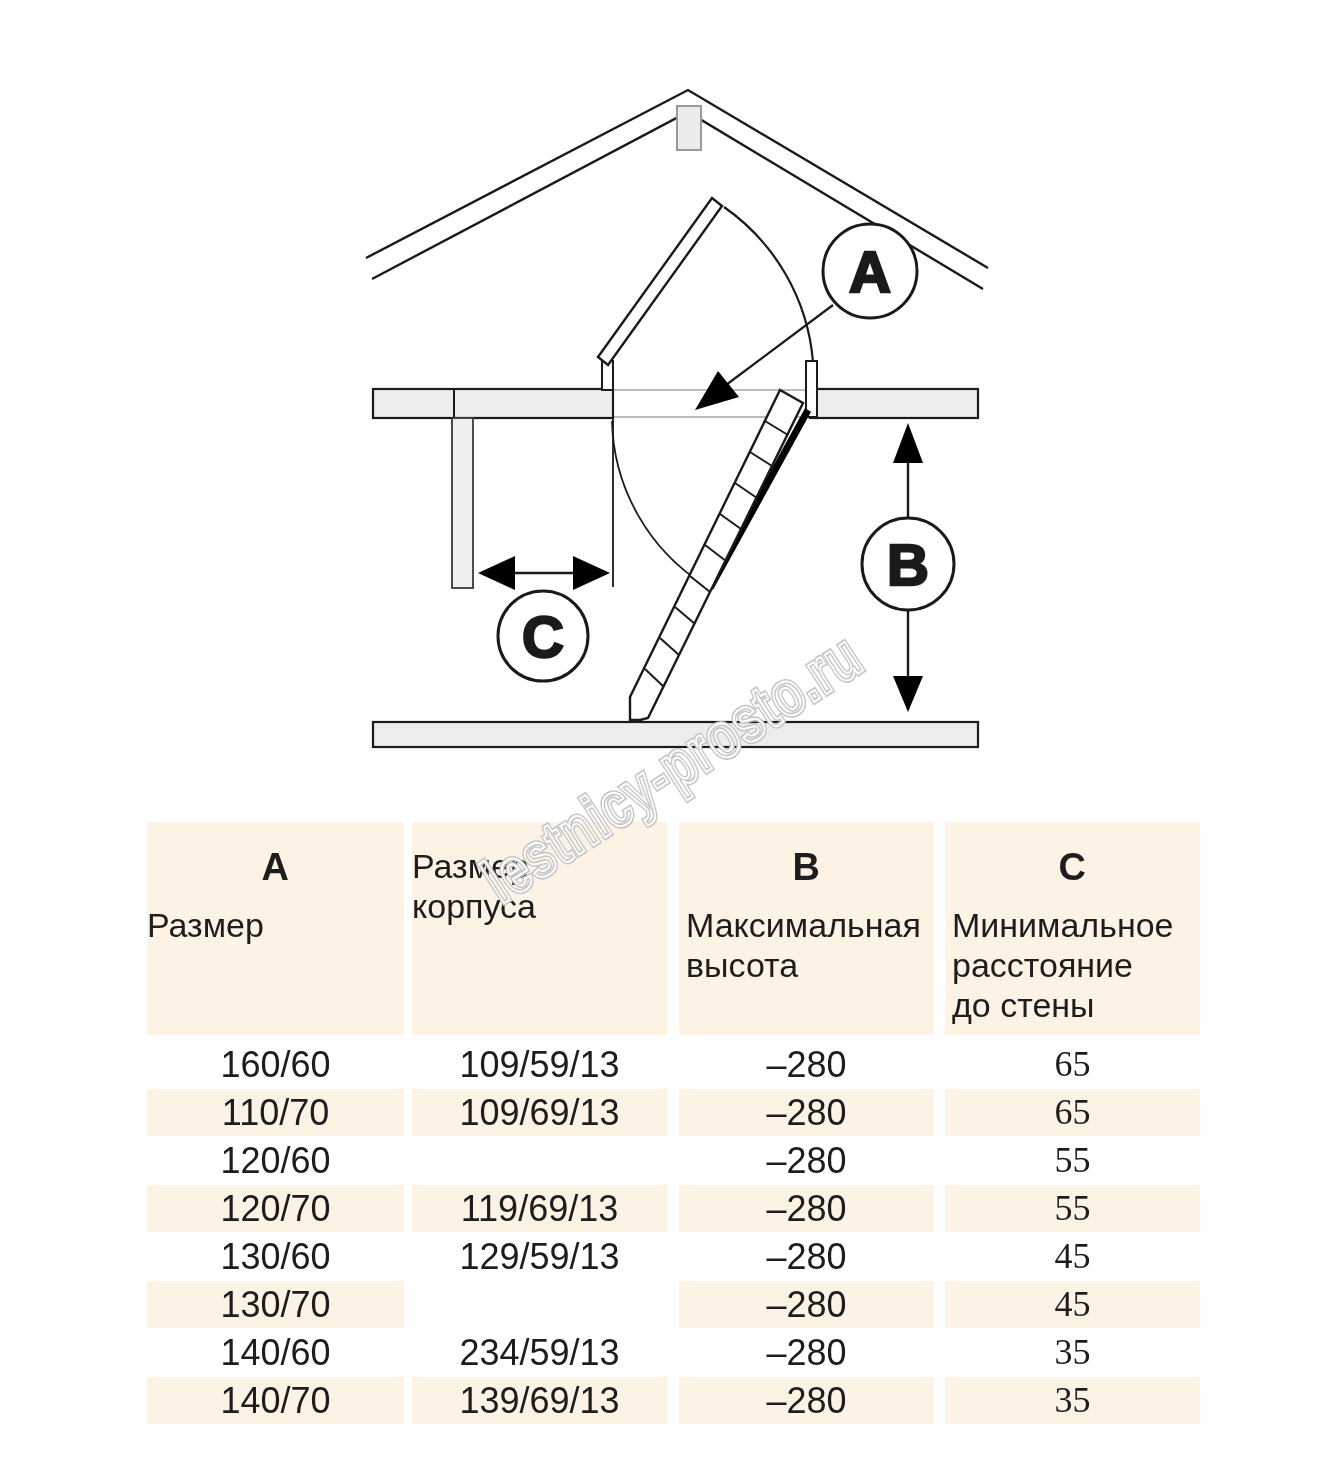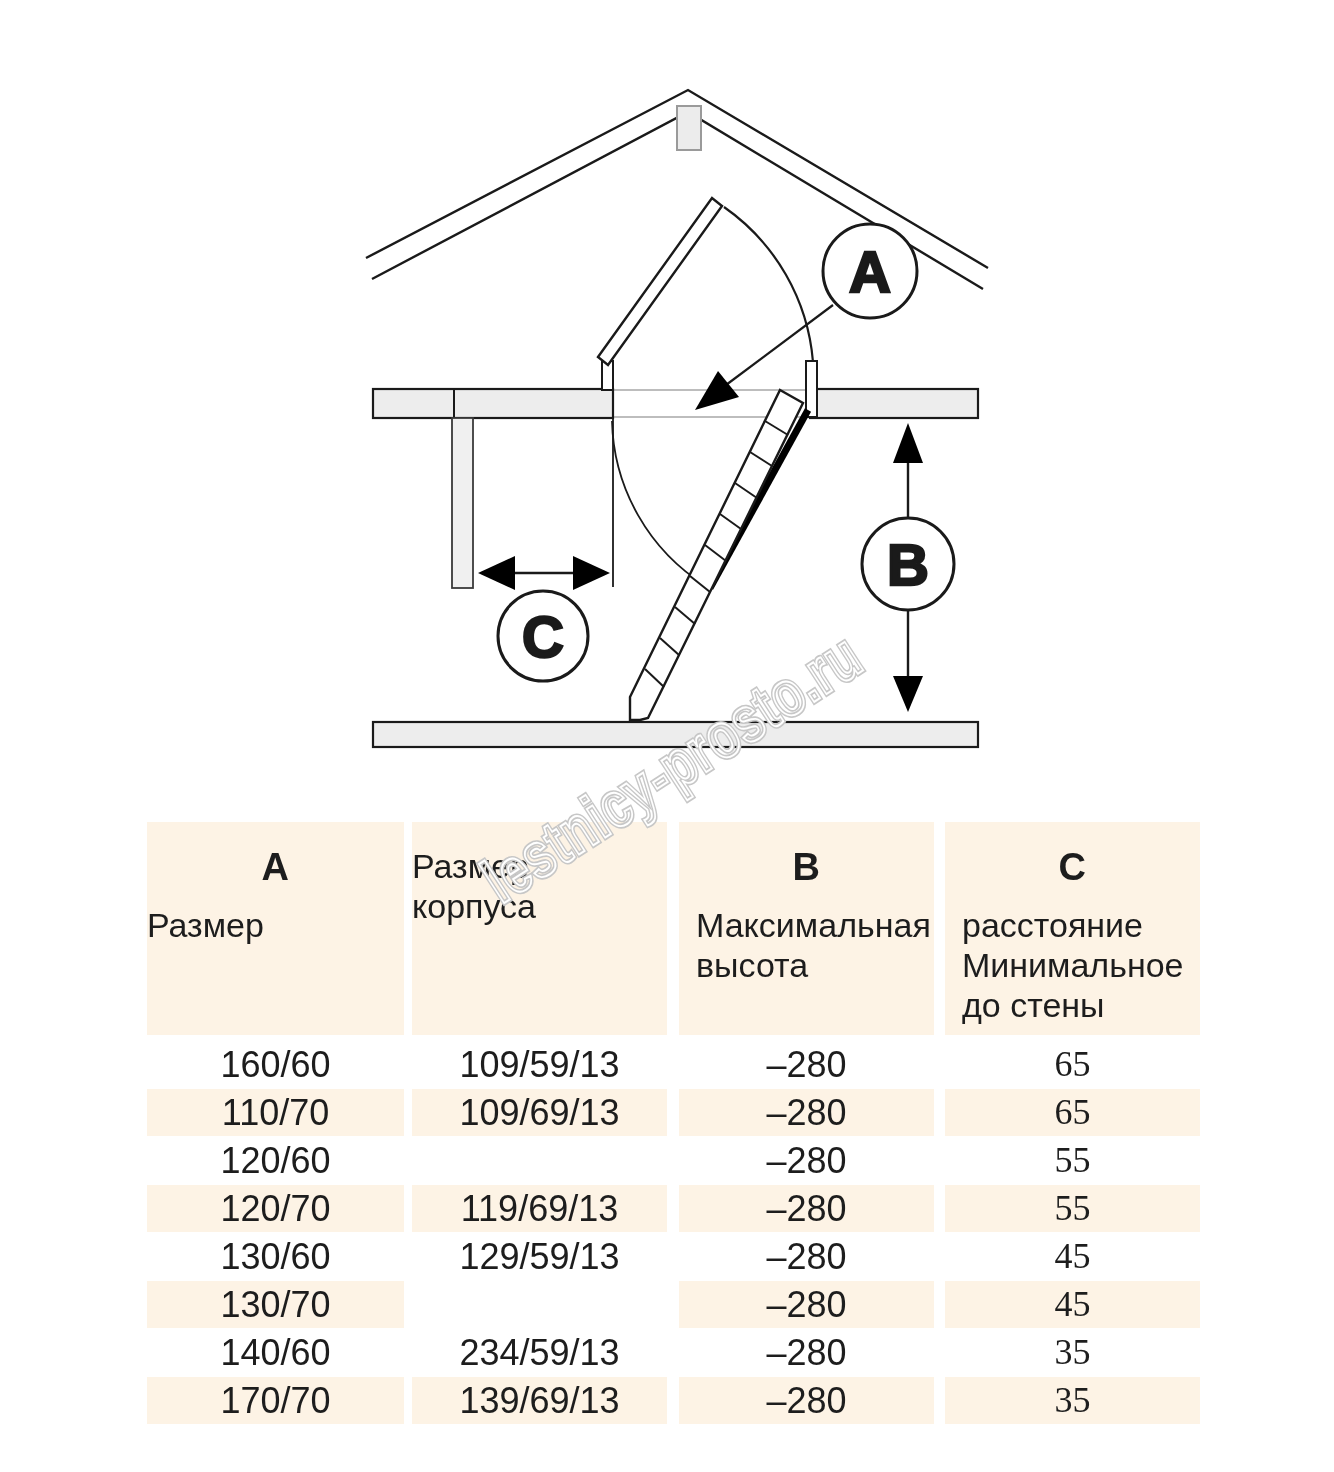--- a/index.html
+++ b/index.html
@@ -14,21 +14,21 @@
   .thead-cell{
     position:absolute;top:822px;height:213px;background:var(--stripe,#fdf3e5);
     z-index:2;
   }
   .hletter{
     margin-top:24px;line-height:42px;font-size:38px;font-weight:bold;
     text-align:center;letter-spacing:.5px;
   }
   .hlines{margin-top:17px;font-size:34px;line-height:40px;}
   .thead-cell.center .hlines{text-align:left;}
-  .thead-cell.leftal .hlines{text-align:left;padding-left:17px;}
+  .thead-cell.leftal .hlines{text-align:left;padding-left:7px;}
 
   .trow{position:absolute;left:147px;width:1053px;height:47px;z-index:2;}
   .trow .cell{
     position:absolute;top:0;height:47px;line-height:47px;
     text-align:center;font-size:36px;
   }
   .trow.striped .cell{background:var(--stripe,#fdf3e5);}
   .cell.c1{left:0;width:257px;}
   .cell.c2{left:265px;width:255px;}
   .cell.c3{left:532px;width:255px;}
@@ -144,22 +144,22 @@
     <div class="hletter">B</div>
     <div class="hlines">
       <div>Максимальная</div>
       <div>высота</div>
       <div></div>
     </div>
   </div>
   <div class="thead-cell leftal" style="left:945px;width:255px">
     <div class="hletter">C</div>
     <div class="hlines">
+      <div>Минимальное</div>
       <div>расстояние</div>
-      <div>Минимальное</div>
       <div>до стены</div>
     </div>
   </div>
 
   <div class="trow" style="top:1041px">
     <div class="cell c1">160/60</div>
     <div class="cell c2">109/59/13</div>
     <div class="cell c3">–280</div>
     <div class="cell c4">65</div>
   </div>
@@ -191,21 +191,21 @@
     <div class="cell c3">–280</div>
     <div class="cell c4">45</div>
   </div>
   <div class="trow" style="top:1329px">
     <div class="cell c1">140/60</div>
     <div class="cell c2">234/59/13</div>
     <div class="cell c3">–280</div>
     <div class="cell c4">35</div>
   </div>
   <div class="trow striped" style="top:1377px">
-    <div class="cell c1">170/70</div>
+    <div class="cell c1">140/70</div>
     <div class="cell c2">139/69/13</div>
     <div class="cell c3">–280</div>
     <div class="cell c4">35</div>
   </div>
 
   <svg class="wm-svg" width="1334" height="1472" viewBox="0 0 1334 1472">
     <g transform="translate(672,768) rotate(-33) scale(0.78 1)">
       <text class="wm-text" x="0" y="22" stroke="var(--watermark,#c7c7c7)" stroke-width="5.5">lestnicy-prosto.ru</text>
       <text class="wm-text" x="0" y="22" stroke="#ffffff" stroke-width="2">lestnicy-prosto.ru</text>
     </g>

